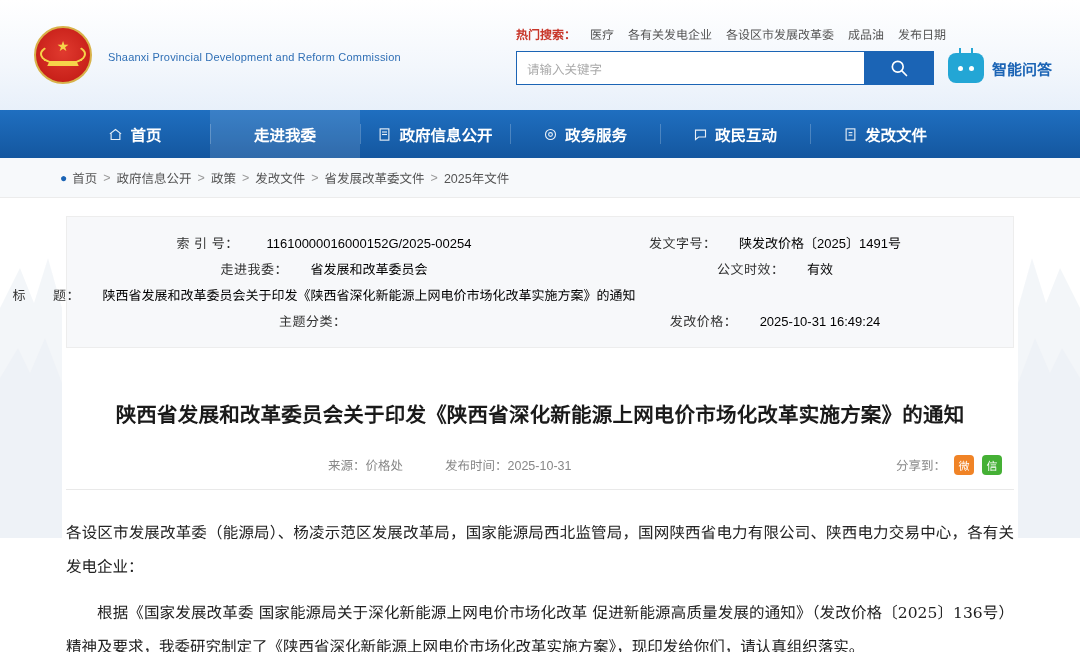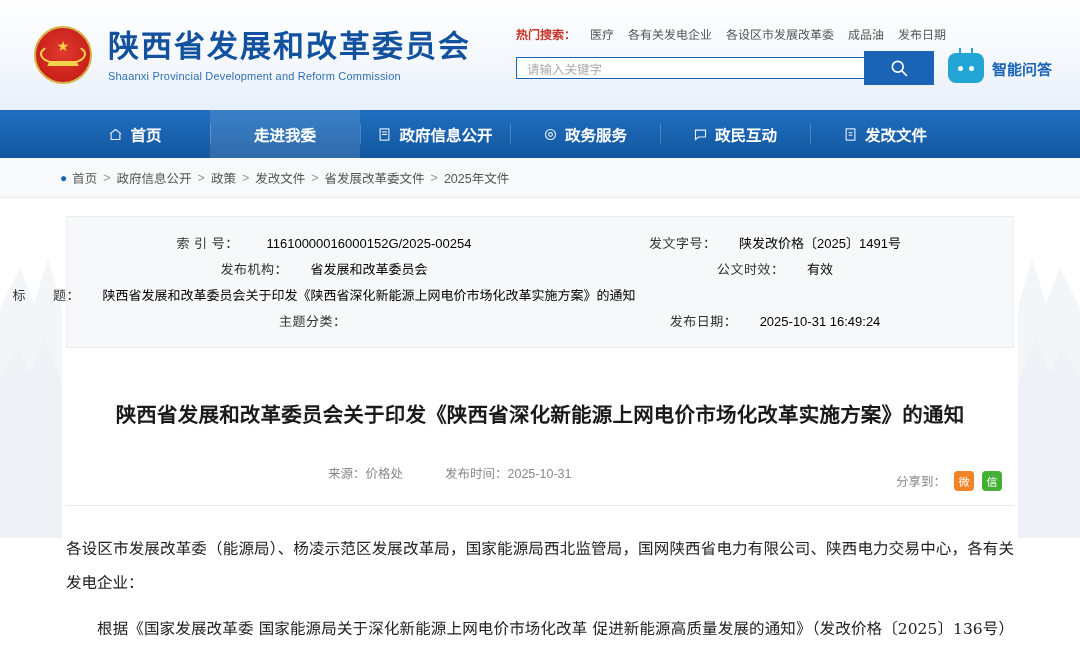--- a/index.html
+++ b/index.html
@@ -99,21 +99,21 @@
     align-items: center;
     font-size: 12px;
     color: #555;
     margin-bottom: 9px;
     gap: 14px;
   }
   .hot-label { color: #c8372b; font-weight: bold; }
   .hot-row a { color: #555; text-decoration: none; }
   .search-row { display: flex; align-items: center; }
   .search-box {
-    width: 348px; height: 22px;
+    width: 348px; height: 34px;
     border: 1px solid #1b64b5;
     border-right: none;
     background: #fff;
     display: flex; align-items: center;
     padding: 0 10px;
     font-size: 12.5px;
     color: #aaa;
   }
   .search-btn {
     width: 70px; height: 34px;
@@ -231,21 +231,21 @@
   .art-sub {
     margin-top: 24px;
     display: flex;
     align-items: center;
     font-size: 12.5px;
     color: #888;
     padding: 0 12px;
   }
   .art-sub .src { margin-left: 250px; }
   .art-sub .time { margin-left: 42px; }
-  .art-sub .share { margin-left: auto; display: flex; align-items: center; gap: 8px; margin-top: 16px; }
+  .art-sub .share { margin-left: auto; display: flex; align-items: center; gap: 8px; }
   .sicon { width: 20px; height: 20px; border-radius: 4px; display:flex; align-items:center; justify-content:center; color:#fff; font-size:11px; }
   .sicon.weibo { background: #f08326; }
   .sicon.wechat { background: #45b035; }
 
   .divider {
     margin-top: 14px;
     height: 1px;
     background: #e9e9e9;
   }
 
@@ -286,21 +286,20 @@
     <path d="M62,380 L62,220 L44,190 L32,215 L17,180 L0,225 L0,380 Z" fill="#dfe7f0"></path>
   </svg>
 
   <div class="header">
     <div class="emblem">
       <span class="star">★</span>
       <span class="ears"></span>
       <span class="gate"></span>
     </div>
     <div class="titles">
-      <div class="title-cn">陕西省发展和改革委员会</div>
       <div class="title-en">Shaanxi Provincial Development and Reform Commission</div>
     </div>
 
     <div class="header-right">
       <div class="hot-row">
         <span class="hot-label">热门搜索：</span>
         <a href="#">医疗</a>
         <a href="#">各有关发电企业</a>
         <a href="#">各设区市发展改革委</a>
         <a href="#">成品油</a>
@@ -394,21 +393,21 @@
 
   <div class="content-wrap">
 
     <div class="meta">
       <div class="meta-col left">
         <div class="meta-row">
           <span class="meta-k">索 引 号：</span>
           <span class="meta-v indent">11610000016000152G/2025-00254</span>
         </div>
         <div class="meta-row">
-          <span class="meta-k">发布机构：</span>
+          <span class="meta-k">走进我委：</span>
           <span class="meta-v indent">省发展和改革委员会</span>
         </div>
         <div class="meta-row">
           <span class="meta-k">标　　题：</span>
           <span class="meta-v indent" style="white-space:nowrap">陕西省发展和改革委员会关于印发《陕西省深化新能源上网电价市场化改革实施方案》的通知</span>
         </div>
         <div class="meta-row">
           <span class="meta-k">主题分类：</span>
           <span class="meta-v indent"></span>
         </div>
@@ -419,21 +418,21 @@
           <span class="meta-v indent">陕发改价格〔2025〕1491号</span>
         </div>
         <div class="meta-row">
           <span class="meta-k">公文时效：</span>
           <span class="meta-v indent">有效</span>
         </div>
         <div class="meta-row" style="height:26px">
           <span class="meta-k"></span>
         </div>
         <div class="meta-row">
-          <span class="meta-k">发布日期：</span>
+          <span class="meta-k">发改价格：</span>
           <span class="meta-v indent">2025-10-31 16:49:24</span>
         </div>
       </div>
     </div>
 
     <h1 class="art-title">陕西省发展和改革委员会关于印发《陕西省深化新能源上网电价市场化改革实施方案》的通知</h1>
 
     <div class="art-sub">
       <span class="src">来源：价格处</span>
       <span class="time">发布时间：2025-10-31</span>

